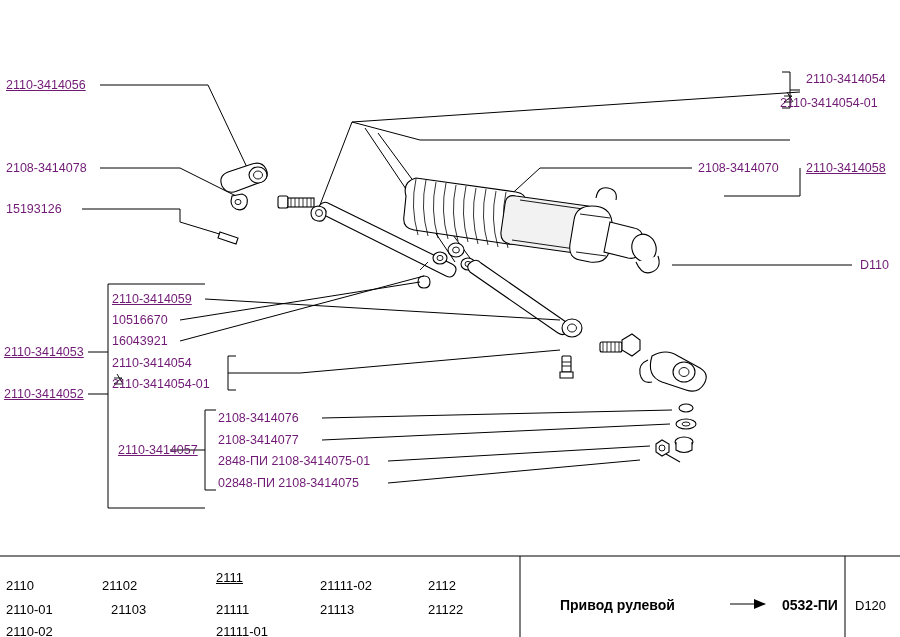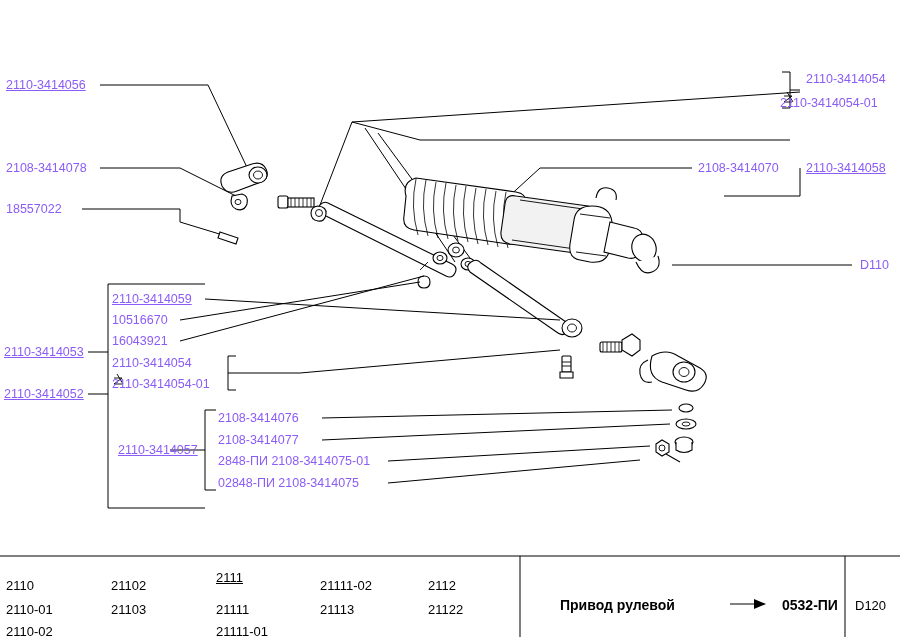--- a/index.html
+++ b/index.html
@@ -10,21 +10,21 @@
     color:#000;
     overflow:hidden;
     position:relative;
   }
   #sheet{position:absolute;left:0;top:0;width:900px;height:637px;}
   .lbl{
     position:absolute;
     font-size:12.5px;
     line-height:14px;
     white-space:nowrap;
-    color:#8b5cf6;
+    color:#701a75;
   }
   .lbl.u{text-decoration:underline;}
   .tbl-cell{
     position:absolute;
     font-size:13px;
     white-space:nowrap;
   }
   .bold{font-weight:bold;margin-left:12px;}
   svg{display:block;}
   .ln{stroke:#000;fill:none;stroke-width:1;}
@@ -230,21 +230,21 @@
     <path class="ln" d="M730 604 L754 604"></path>
     <path d="M754 599 L766 604 L754 609 z" fill="#000"></path>
   </g>
 
   <path class="thin" d="M114 378 l8 0 l-8 6 l8 0"></path>
   <path class="thin" d="M117 374 l6 10"></path>
 </svg>
 
 <div class="lbl u" style="left:6px;  top:78px;">2110-3414056</div>
 <div class="lbl" style="left:6px;  top:161px;">2108-3414078</div>
-<div class="lbl" style="left:6px;  top:202px;">18557022</div>
+<div class="lbl" style="left:6px;  top:202px;">15193126</div>
 
 <div class="lbl" style="left:806px;top:72px;">2110-3414054</div>
 <div class="lbl" style="left:780px;top:96px;">2110-3414054-01</div>
 
 <div class="lbl" style="left:698px;top:161px;">2108-3414070</div>
 <div class="lbl u" style="left:806px;top:161px;">2110-3414058</div>
 
 <div class="lbl" style="left:860px;top:258px;">D110</div>
 
 <div class="lbl u" style="left:112px;top:292px;">2110-3414059</div>
@@ -259,21 +259,21 @@
 
 <div class="lbl" style="left:218px;top:411px;">2108-3414076</div>
 <div class="lbl" style="left:218px;top:433px;">2108-3414077</div>
 <div class="lbl" style="left:218px;top:454px;">2848-ПИ  2108-3414075-01</div>
 <div class="lbl" style="left:218px;top:476px;">02848-ПИ  2108-3414075</div>
 
 <div class="tbl-cell" style="left:6px;  top:578px;">2110</div>
 <div class="tbl-cell" style="left:6px;  top:602px;">2110-01</div>
 <div class="tbl-cell" style="left:6px;  top:624px;">2110-02</div>
 
-<div class="tbl-cell" style="left:111px;top:578px;">21102</div>
+<div class="tbl-cell" style="left:102px;top:578px;">21102</div>
 <div class="tbl-cell" style="left:111px;top:602px;">21103</div>
 <div class="tbl-cell" style="left:111px;top:624px;margin-top:44px;">21108</div>
 
 <div class="tbl-cell" style="left:216px;top:570px;text-decoration:underline;">2111</div>
 <div class="tbl-cell" style="left:216px;top:602px;">21111</div>
 <div class="tbl-cell" style="left:216px;top:624px;">21111-01</div>
 
 <div class="tbl-cell" style="left:320px;top:578px;">21111-02</div>
 <div class="tbl-cell" style="left:320px;top:602px;">21113</div>
 

